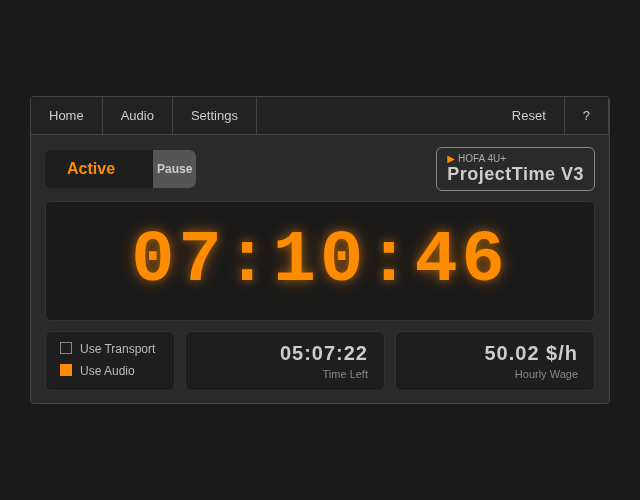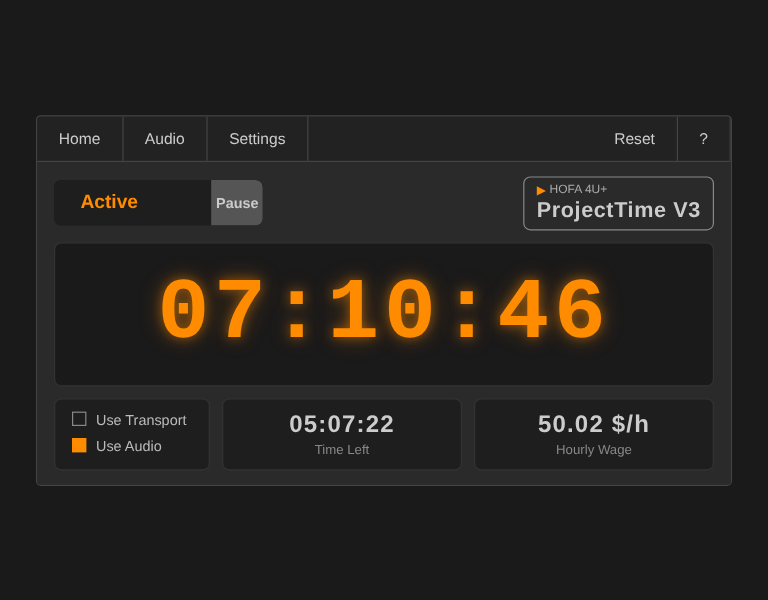--- a/index.html
+++ b/index.html
@@ -63,21 +63,20 @@
       align-items: center;
       justify-content: space-between;
       margin-bottom: 10px;
     }
 
     .status-buttons {
       display: flex;
       background: #1e1e1e;
       border-radius: 6px;
       overflow: hidden;
-      gap: 23px;
     }
 
     .btn-active {
       background: #1e1e1e;
       color: #ff8c00;
       border: none;
       padding: 10px 22px;
       font-size: 16px;
       font-weight: bold;
       cursor: pointer;
@@ -188,21 +187,21 @@
       flex-shrink: 0;
     }
 
     .info-card {
       flex: 1;
       background: #1e1e1e;
       border-radius: 6px;
       padding: 10px 16px;
       display: flex;
       flex-direction: column;
-      align-items: center;
+      align-items: flex-end;
       justify-content: center;
       border: 1px solid #333;
     }
 
     .info-value {
       font-size: 20px;
       font-weight: bold;
       color: #ccc;
       letter-spacing: 1px;
     }

